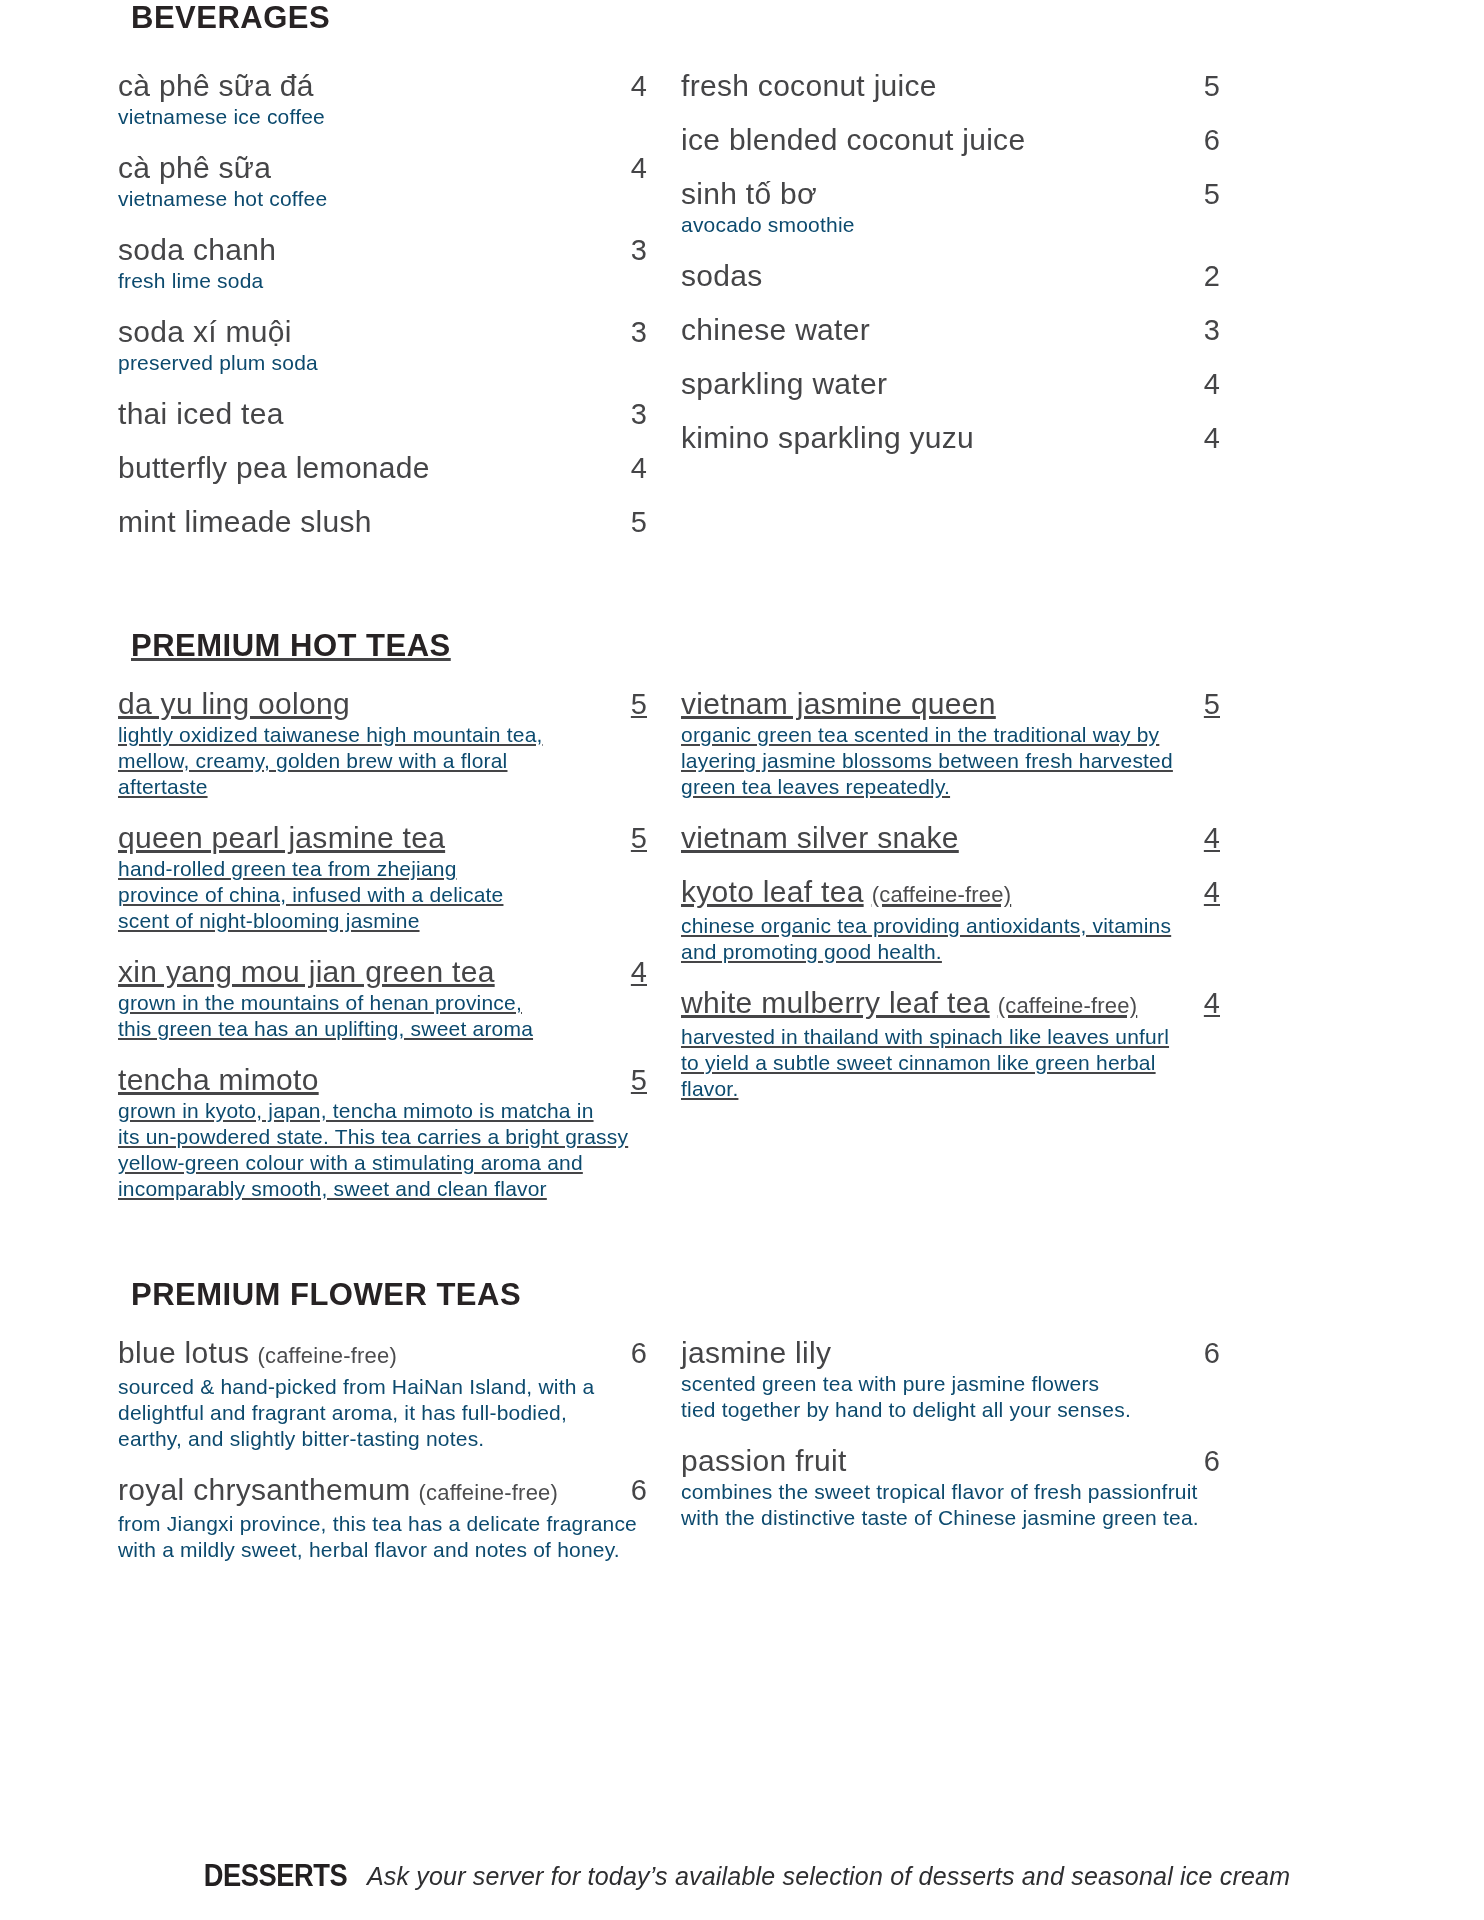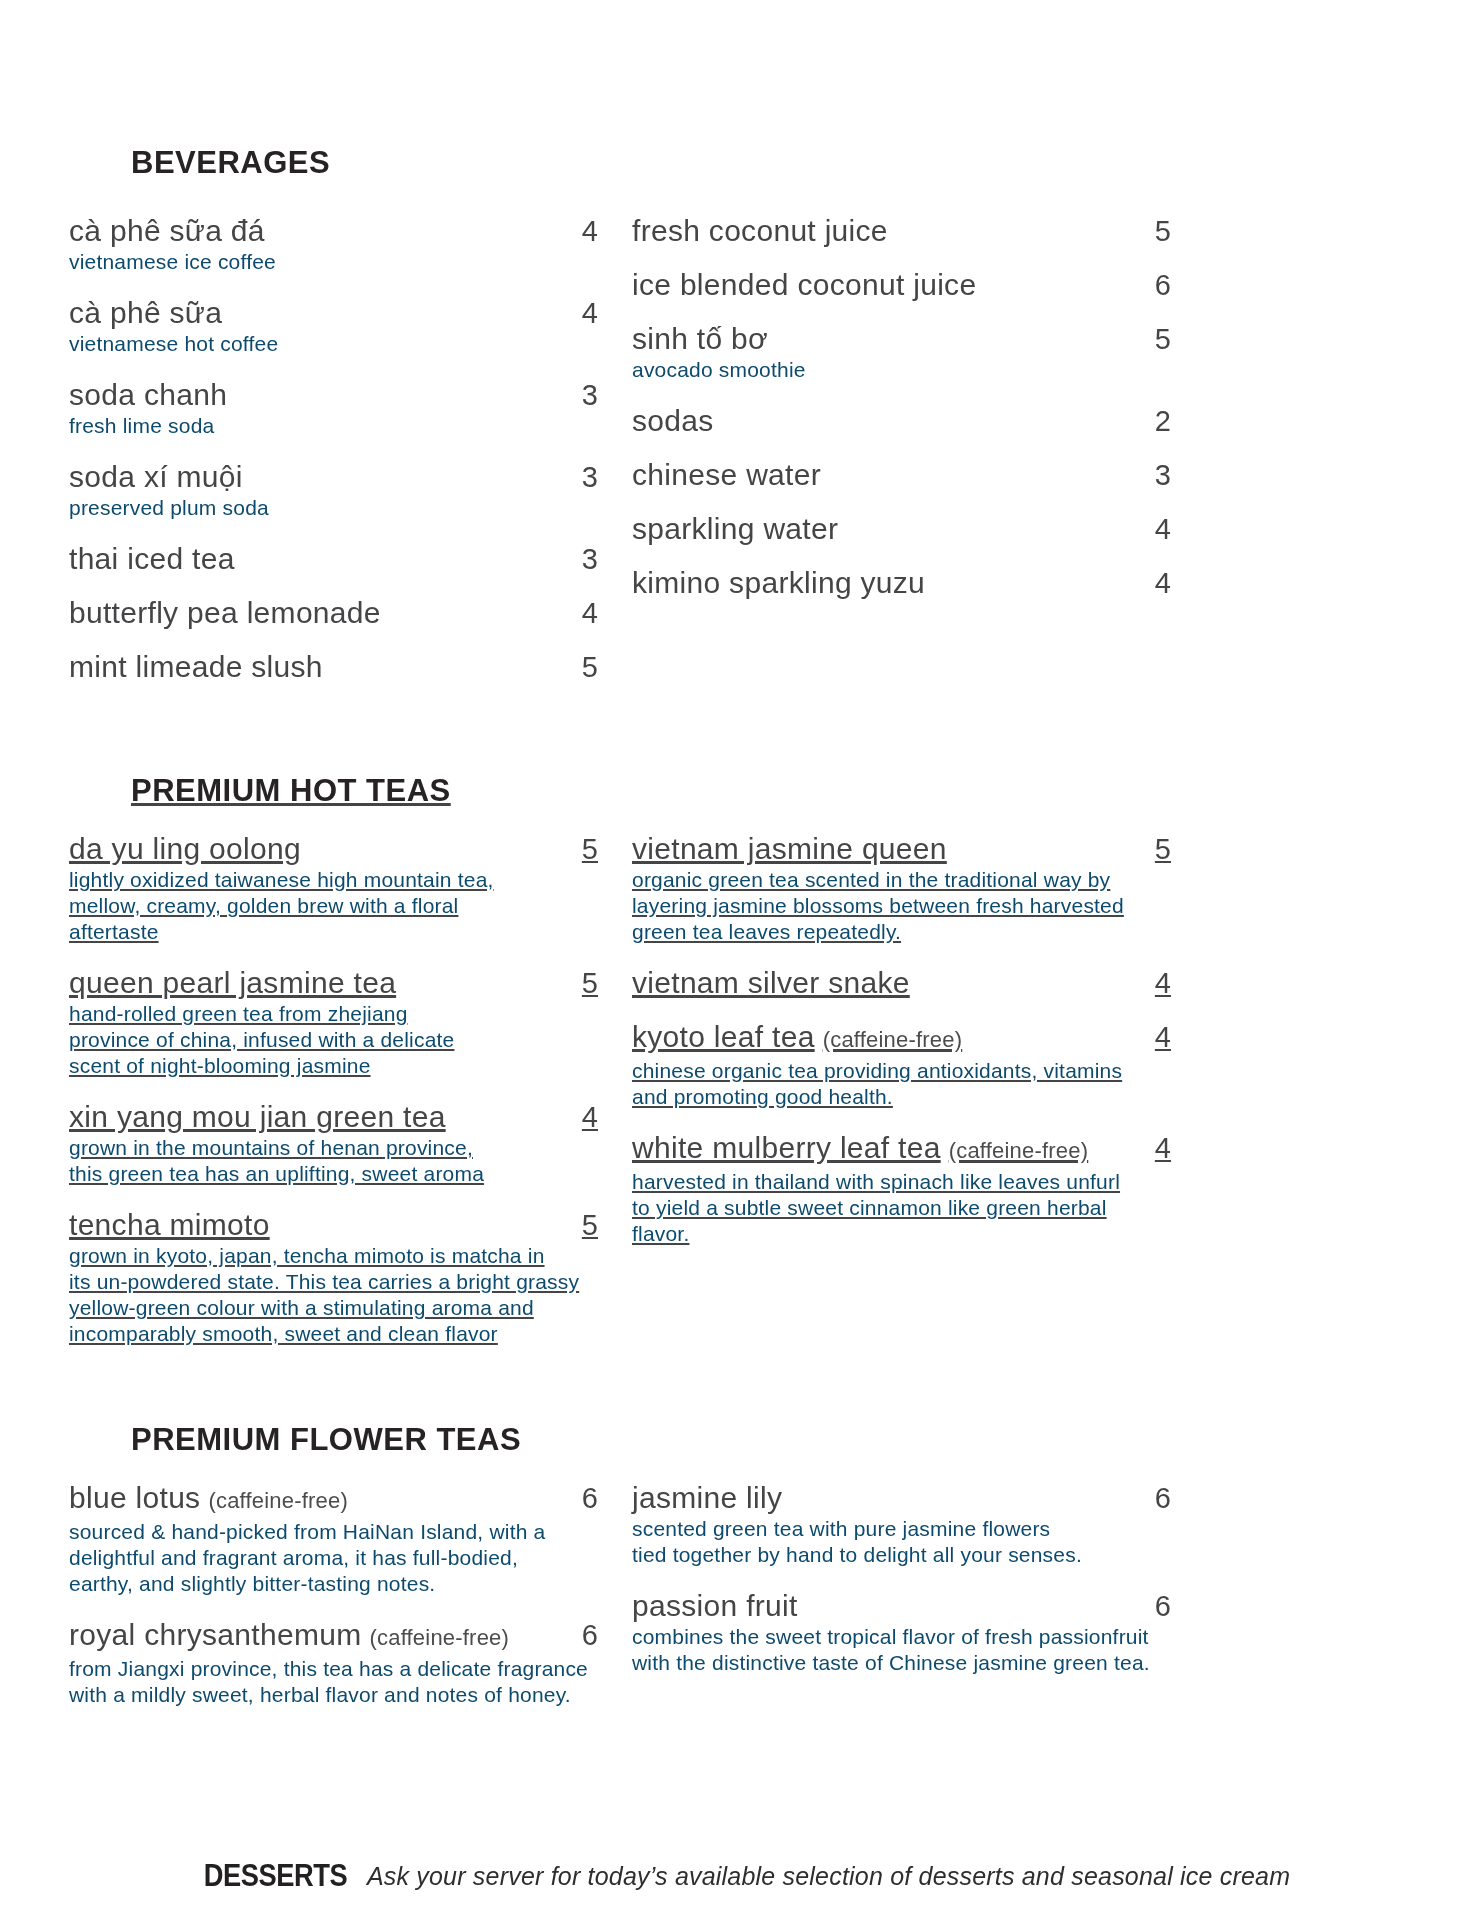--- a/index.html
+++ b/index.html
@@ -4,38 +4,38 @@
 <style>
   html, body { margin:0; padding:0; }
   body {
     width:1484px; height:1920px;
     background:#ffffff;
     font-family:"Liberation Sans", sans-serif;
     color:#454547;
     position:relative;
     overflow:hidden;
   }
-  .page { padding-top:145px; }
+  .page { }
 
   .section-title {
     margin:0 0 34px 131px;
     font-size:31px;
     line-height:36px;
     font-weight:bold;
     letter-spacing:0.5px;
     color:#272324;
   }
   .section { margin:0; }
   .section.teas { margin-top:90px;text-decoration:underline; }
   .section.teas .section-title { margin-bottom:24px; }
   .section.blooming { margin-top:75px; }
   .section.blooming .section-title { margin-bottom:24px; }
 
   .section-grid {
-    margin-left:69px;
+    margin-left:118px;
     display:grid;
     grid-template-columns:529px 539px;
     column-gap:131px;
     align-items:start;
     gap:34px;
   }
   .col { display:flex; flex-direction:column; gap:22px; }
 
   .item { position:relative; }
   .row { display:flex; align-items:baseline; }

